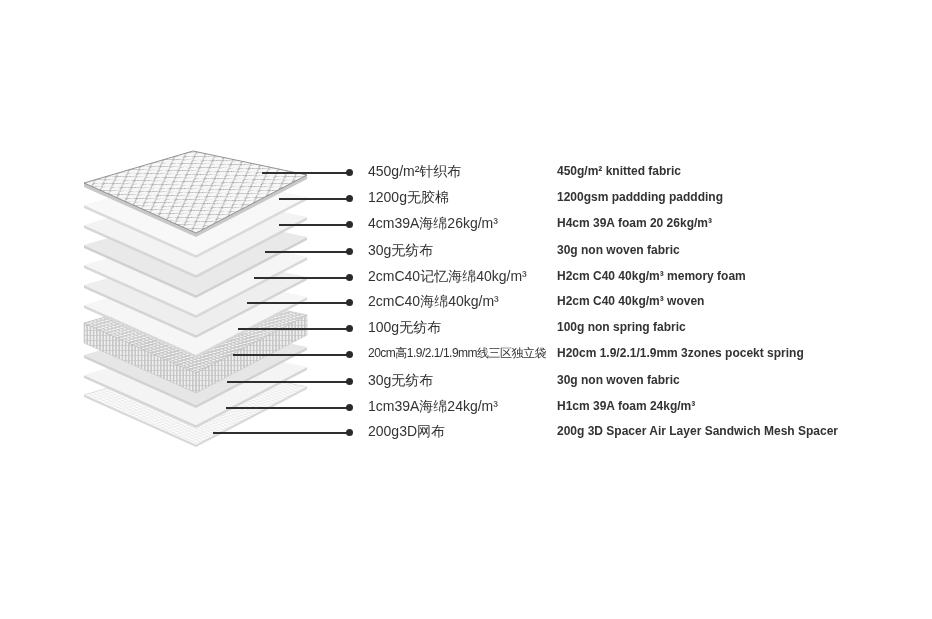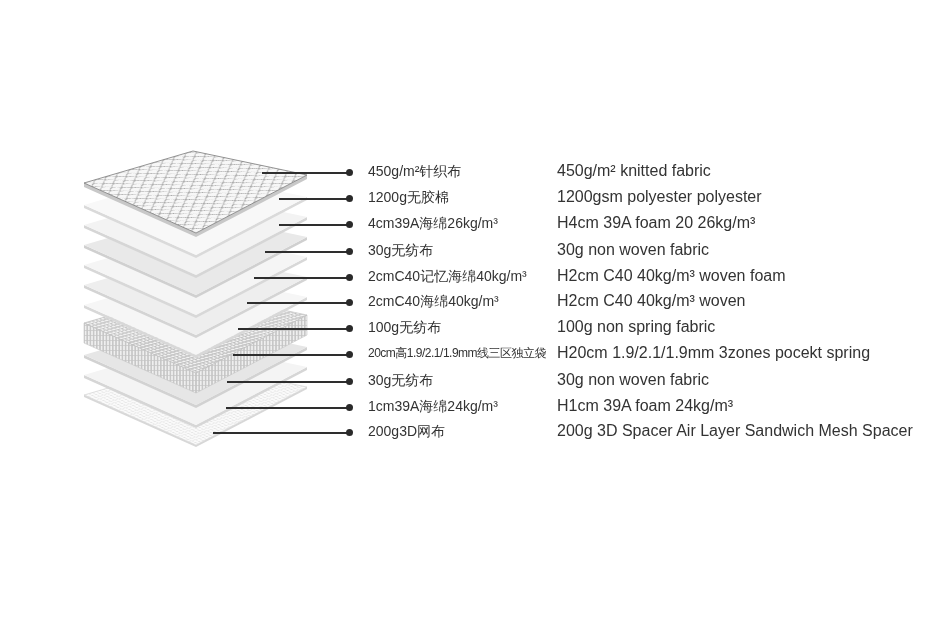--- a/index.html
+++ b/index.html
@@ -7,22 +7,22 @@
          font-family: "Liberation Sans", "DejaVu Sans", sans-serif; color: #333333; }
   .canvas { position: absolute; left: 0; top: 0; width: 824px; height: 619px; }
   .illus { position: absolute; left: 0; top: 0; }
   .row { position: absolute; left: 0; width: 932px; height: 0; }
   .leader { position: absolute; height: 1.5px; background: #2e2e2e; }
   .bullet { position: absolute; left: 346px; width: 7px; height: 7px; border-radius: 50%;
             background: #2a2a2a; margin-top: -3px; }
   .zh { position: absolute; left: 368px; top: -10px; font-size: 14px; line-height: 18px;
         white-space: nowrap; color: #333333; }
   .zh.condensed { font-size: 12px; letter-spacing: -0.5px; }
-  .en { position: absolute; left: 557px; top: -10px; font-size: 16px; line-height: 18px;
-        white-space: nowrap; color: #333333; }
+  .en { position: absolute; left: 557px; top: -10px; font-size: 12px; line-height: 18px;
+        white-space: nowrap; color: #333333; font-weight: bold; }
 </style>
 </head>
 <body>
 
 <div class="canvas">
 
   <svg class="illus" width="932" height="619" viewBox="0 0 932 619">
     <defs>
       <pattern id="quilt" width="12" height="9" patternUnits="userSpaceOnUse" patternTransform="matrix(0.95,-0.28,0.92,0.42,84,183)">
         <path d="M0,9 Q6,1 12,9 M-6,4.5 Q0,-3.5 6,4.5 M6,4.5 Q12,-3.5 18,4.5" fill="none" stroke="#8c8c8c" stroke-width="0.7"></path>
@@ -107,42 +107,42 @@
     <div class="leader" style="left:262px;width:87px"></div>
     <div class="bullet"></div>
     <div class="zh">450g/m²针织布</div>
     <div class="en">450g/m² knitted fabric</div>
   </div>
 
   <div class="row" style="top:198px">
     <div class="leader" style="left:279px;width:70px"></div>
     <div class="bullet"></div>
     <div class="zh">1200g无胶棉</div>
-    <div class="en">1200gsm polyester polyester</div>
+    <div class="en">1200gsm paddding paddding</div>
   </div>
 
   <div class="row" style="top:224px">
     <div class="leader" style="left:279px;width:70px"></div>
     <div class="bullet"></div>
     <div class="zh">4cm39A海绵26kg/m³</div>
     <div class="en">H4cm 39A foam 20 26kg/m³</div>
   </div>
 
   <div class="row" style="top:251px">
     <div class="leader" style="left:265px;width:84px"></div>
     <div class="bullet"></div>
     <div class="zh">30g无纺布</div>
     <div class="en">30g non woven fabric</div>
   </div>
 
   <div class="row" style="top:277px">
     <div class="leader" style="left:254px;width:95px"></div>
     <div class="bullet"></div>
     <div class="zh">2cmC40记忆海绵40kg/m³</div>
-    <div class="en">H2cm C40 40kg/m³ woven foam</div>
+    <div class="en">H2cm C40 40kg/m³ memory foam</div>
   </div>
 
   <div class="row" style="top:302px">
     <div class="leader" style="left:247px;width:102px"></div>
     <div class="bullet"></div>
     <div class="zh">2cmC40海绵40kg/m³</div>
     <div class="en">H2cm C40 40kg/m³ woven</div>
   </div>
 
   <div class="row" style="top:328px">

